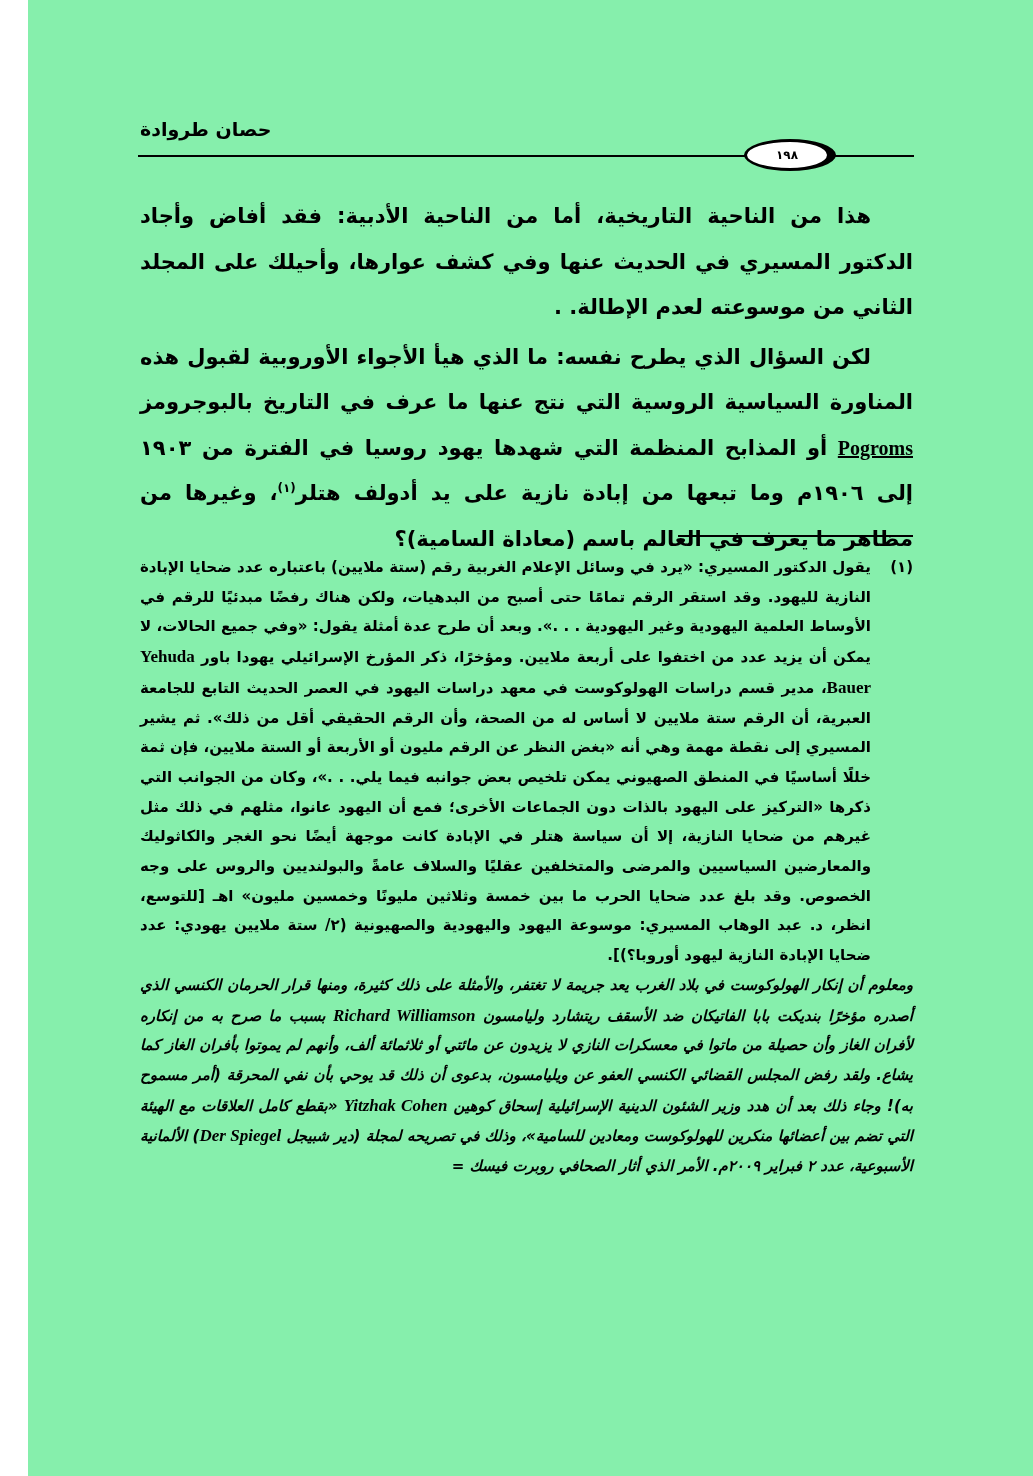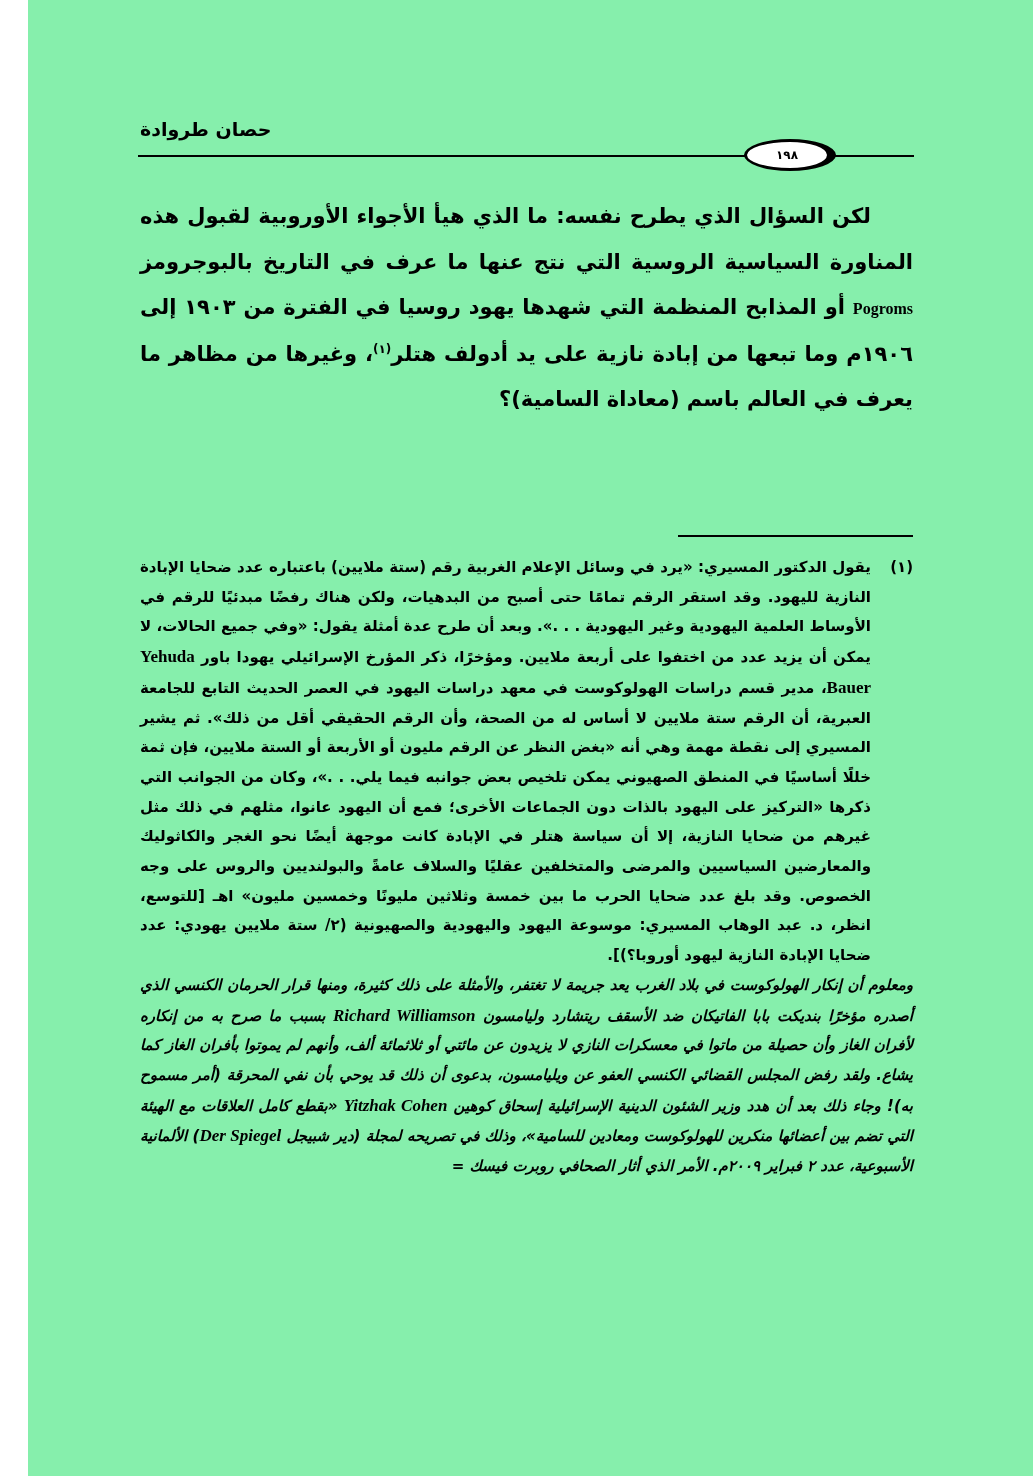--- a/index.html
+++ b/index.html
@@ -75,21 +75,22 @@
     .body-text p {
       margin: 0;
       text-indent: 42px;
     }
     .body-text p + p {
       margin-top: 4px;
     }
     .body-text .latin {
       font-family: "Liberation Serif", serif;
       font-weight: bold;
-      font-size: 16px;
+      font-size: 20px;
+      text-decoration: underline;
     }
     .body-text sup {
       font-size: 12px;
       line-height: 0;
       vertical-align: super;
     }
     .footnote-rule {
       position: absolute;
       top: 535px;
       left: 650px;
@@ -136,20 +137,21 @@
 
   <div class="running-title">حصان طروادة</div>
 
   <div class="header-rule"></div>
 
   <div class="page-number-oval">
     <span>١٩٨</span>
   </div>
 
   <div class="body-text">
+    <p>هذا من الناحية التاريخية، أما من الناحية الأدبية: فقد أفاض وأجاد الدكتور المسيري في الحديث عنها وفي كشف عوارها، وأحيلك على المجلد الثاني من موسوعته لعدم الإطالة. .</p>
     <p><span>لكن السؤال الذي يطرح نفسه: ما الذي هيأ الأجواء الأوروبية لقبول هذه المناورة السياسية الروسية التي نتج عنها ما عرف في التاريخ بالبوجرومز </span><span class="latin" dir="ltr">Pogroms</span><span> أو المذابح المنظمة التي شهدها يهود روسيا في الفترة من ١٩٠٣ إلى ١٩٠٦م وما تبعها من إبادة نازية على يد أدولف هتلر</span><sup>(١)</sup><span>، وغيرها من مظاهر ما يعرف في العالم باسم (معاداة السامية)؟</span></p>
   </div>
 
   <div class="footnote-rule"></div>
 
   <div class="footnotes">
     <p class="fn">
       <span class="fn-marker">(١)</span><span>يقول الدكتور المسيري: «يرد في وسائل الإعلام الغربية رقم (ستة ملايين) باعتباره عدد ضحايا الإبادة النازية لليهود. وقد استقر الرقم تمامًا حتى أصبح من البدهيات، ولكن هناك رفضًا مبدئيًا للرقم في الأوساط العلمية اليهودية وغير اليهودية . . .». وبعد أن طرح عدة أمثلة يقول: «وفي جميع الحالات، لا يمكن أن يزيد عدد من اختفوا على أربعة ملايين. ومؤخرًا، ذكر المؤرخ الإسرائيلي يهودا باور </span><span class="latin" dir="ltr">Yehuda Bauer</span><span>، مدير قسم دراسات الهولوكوست في معهد دراسات اليهود في العصر الحديث التابع للجامعة العبرية، أن الرقم ستة ملايين لا أساس له من الصحة، وأن الرقم الحقيقي أقل من ذلك». ثم يشير المسيري إلى نقطة مهمة وهي أنه «بغض النظر عن الرقم مليون أو الأربعة أو الستة ملايين، فإن ثمة خللًا أساسيًا في المنطق الصهيوني يمكن تلخيص بعض جوانبه فيما يلي. . .»، وكان من الجوانب التي ذكرها «التركيز على اليهود بالذات دون الجماعات الأخرى؛ فمع أن اليهود عانوا، مثلهم في ذلك مثل غيرهم من ضحايا النازية، إلا أن سياسة هتلر في الإبادة كانت موجهة أيضًا نحو الغجر والكاثوليك والمعارضين السياسيين والمرضى والمتخلفين عقليًا والسلاف عامةً والبولنديين والروس على وجه الخصوص. وقد بلغ عدد ضحايا الحرب ما بين خمسة وثلاثين مليونًا وخمسين مليون» اهـ [للتوسع، انظر، د. عبد الوهاب المسيري: موسوعة اليهود واليهودية والصهيونية (٢/ ستة ملايين يهودي: عدد ضحايا الإبادة النازية ليهود أوروبا؟)].</span>
     </p>
     <p class="cont"><span>ومعلوم أن إنكار الهولوكوست في بلاد الغرب يعد جريمة لا تغتفر، والأمثلة على ذلك كثيرة، ومنها قرار الحرمان الكنسي الذي أصدره مؤخرًا بنديكت بابا الفاتيكان ضد الأسقف ريتشارد وليامسون </span><span class="latin" dir="ltr">Richard Williamson</span><span> بسبب ما صرح به من إنكاره لأفران الغاز وأن حصيلة من ماتوا في معسكرات النازي لا يزيدون عن مائتي أو ثلاثمائة ألف، وأنهم لم يموتوا بأفران الغاز كما يشاع. ولقد رفض المجلس القضائي الكنسي العفو عن ويليامسون، بدعوى أن ذلك قد يوحي بأن نفي المحرقة (أمر مسموح به)! وجاء ذلك بعد أن هدد وزير الشئون الدينية الإسرائيلية إسحاق كوهين </span><span class="latin" dir="ltr">Yitzhak Cohen</span><span> «بقطع كامل العلاقات مع الهيئة التي تضم بين أعضائها منكرين للهولوكوست ومعادين للسامية»، وذلك في تصريحه لمجلة (دير شبيجل </span><span class="latin" dir="ltr">Der Spiegel</span><span>) الألمانية الأسبوعية، عدد ٢ فبراير ٢٠٠٩م. الأمر الذي أثار الصحافي روبرت فيسك =</span></p>

